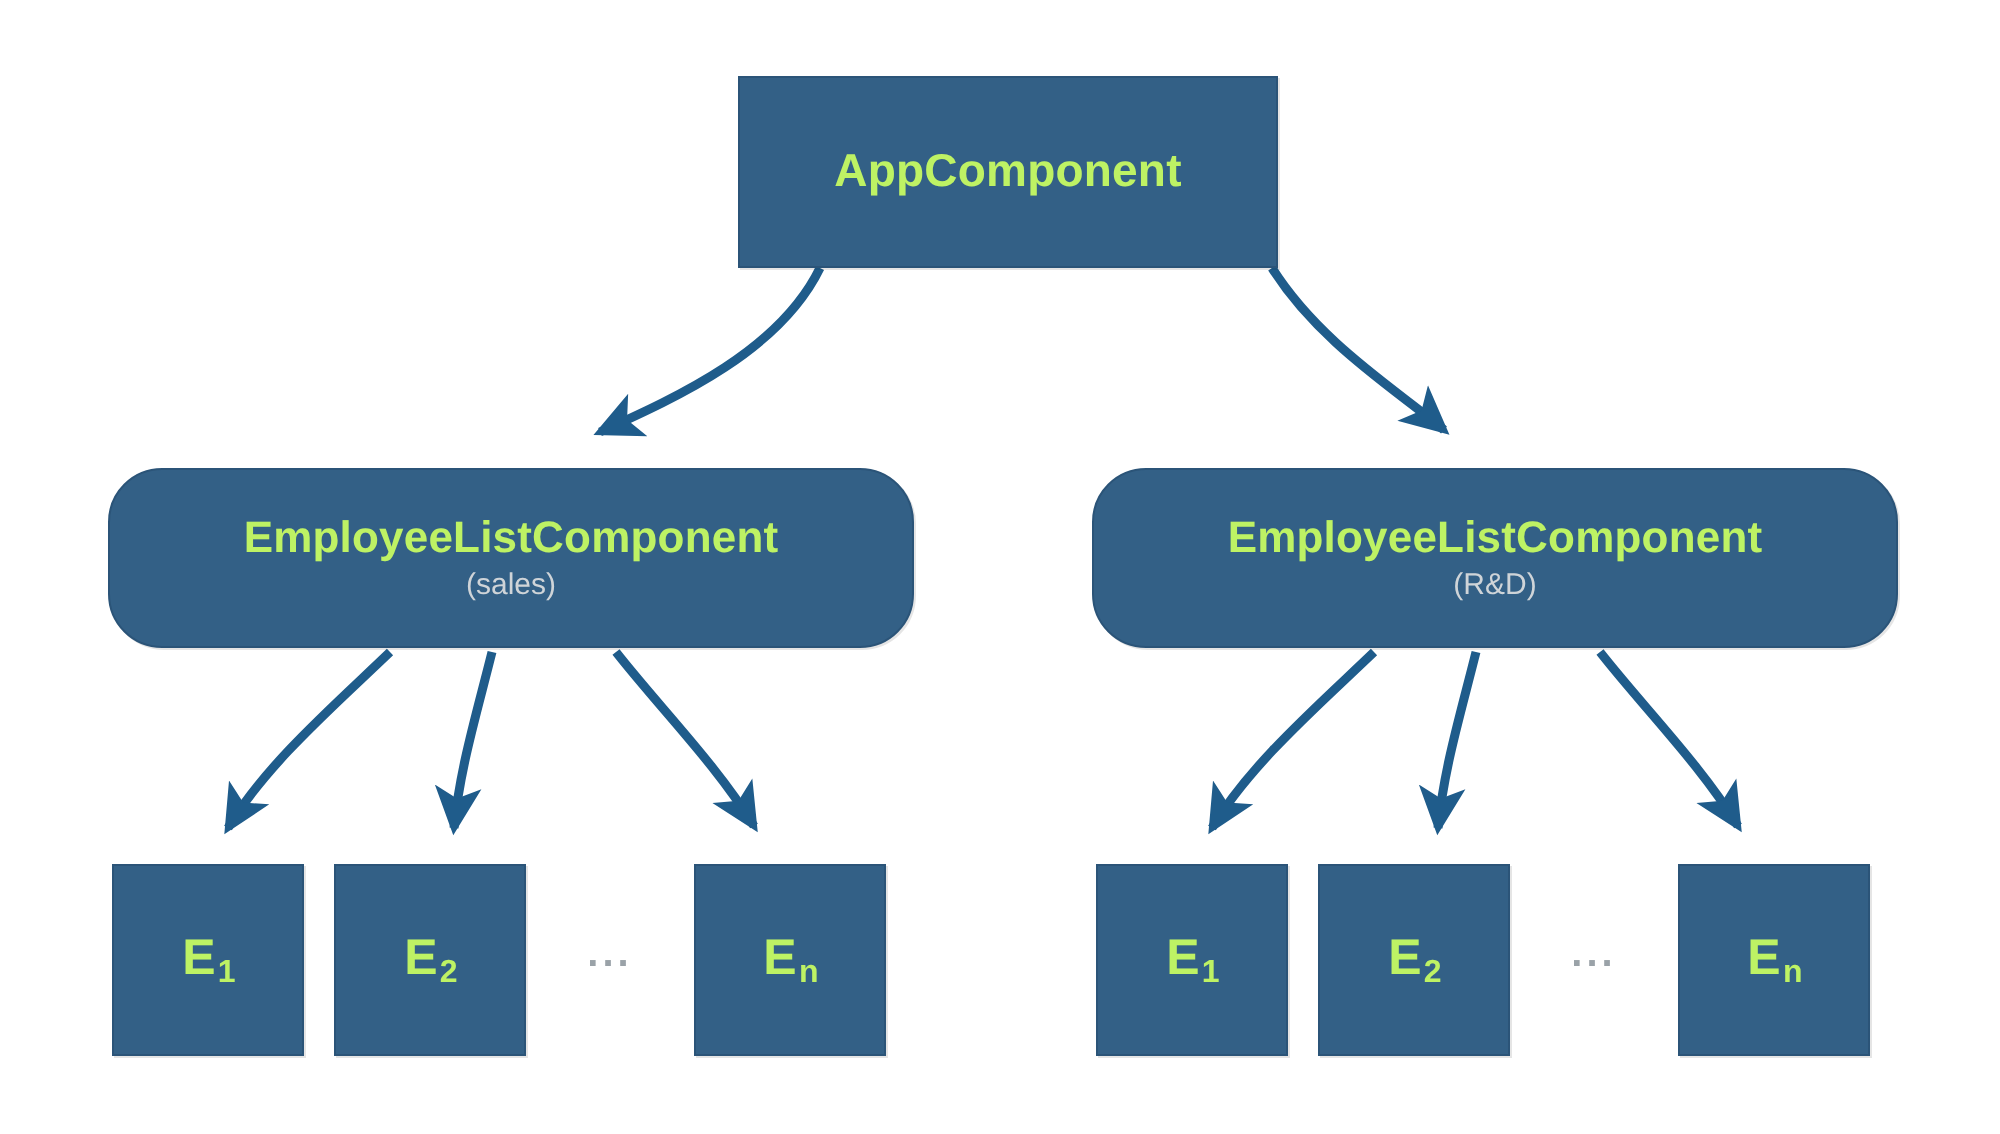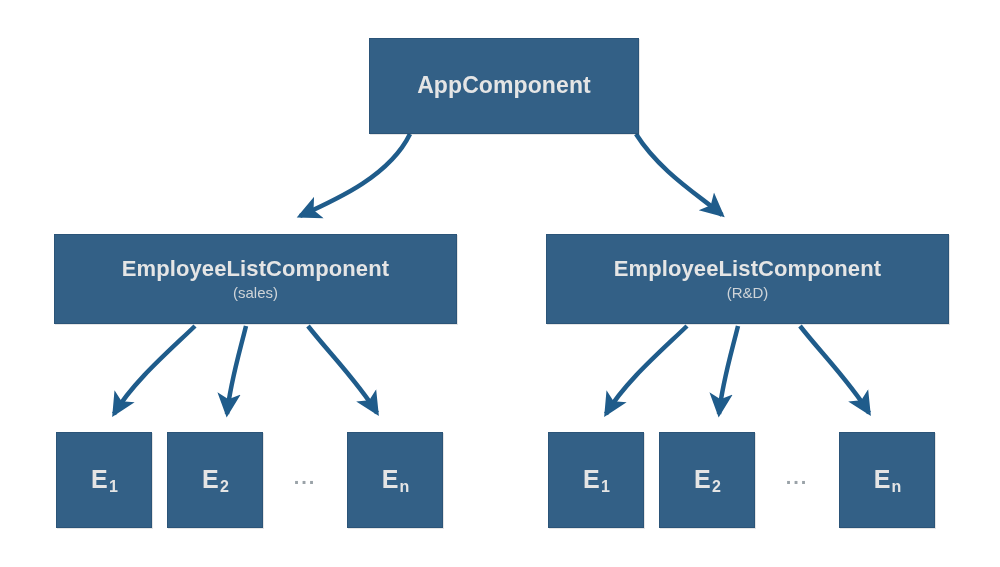--- a/index.html
+++ b/index.html
@@ -23,21 +23,21 @@
     border: 1px solid #2b5478;
     box-shadow: 1px 1px 0 0 rgba(0,0,0,0.10);
     display: flex;
     flex-direction: column;
     align-items: center;
     justify-content: center;
     text-align: center;
     z-index: 3;
   }
   .node-title {
-    color: #e5e5e5;
+    color: #bef264;
     font-weight: bold;
     letter-spacing: 0.1px;
     line-height: 1.1;
   }
   .node-sub {
     color: #cfd4d8;
     font-weight: normal;
     line-height: 1.1;
   }
 
@@ -48,20 +48,21 @@
     width: 270px;
     height: 96px;
   }
   #app-node .node-title { font-size: 23px; }
 
   
   .mid-node {
     top: 234px;
     width: 403px;
     height: 90px;
+    border-radius: 27px;
   }
   #mid-left  { left: 54px; }
   #mid-right { left: 546px; }
   .mid-node .node-title { font-size: 22px; }
   .mid-node .node-sub   { font-size: 15px; margin-top: 4px; }
 
   
   .leaf-node {
     top: 432px;
     width: 96px;

